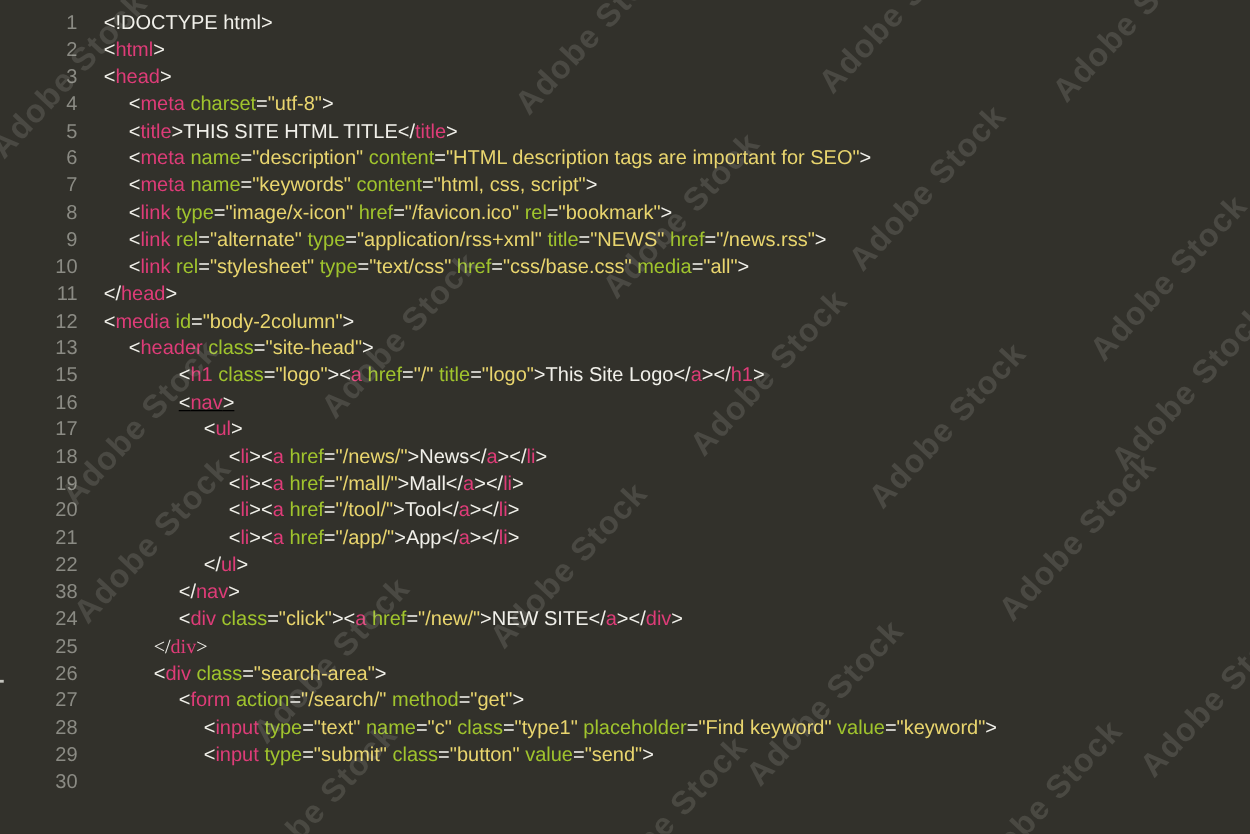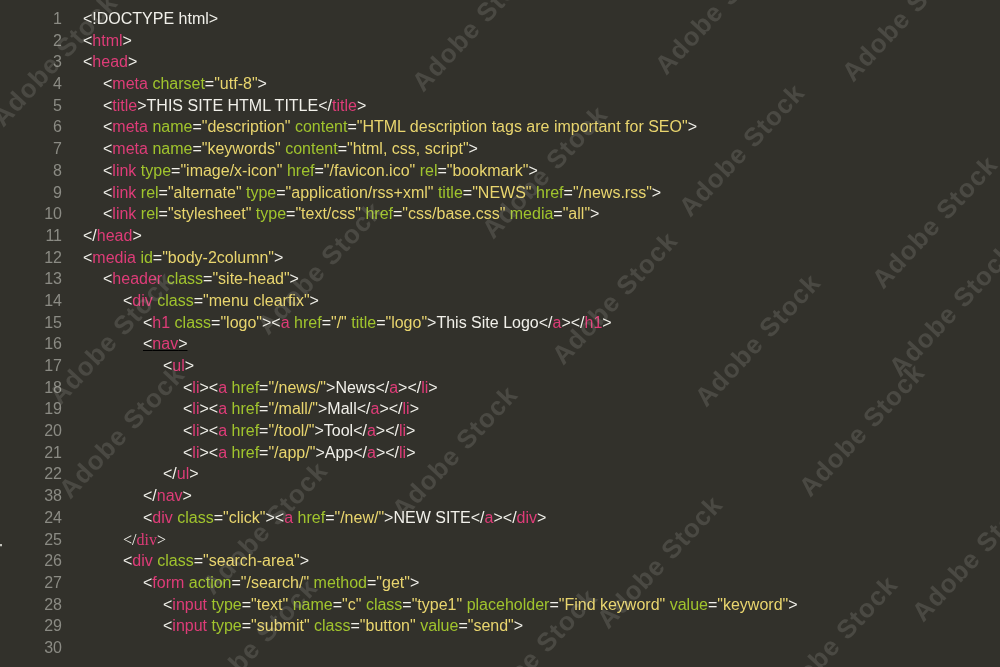--- a/index.html
+++ b/index.html
@@ -38,21 +38,20 @@
       <div class="line"><span class="num">4</span><span class="toks" style="padding-left: 41px;"><span class="tok-plain">&lt;</span><span class="tok-tag">meta</span><span class="tok-plain"> </span><span class="tok-attr">charset</span><span class="tok-plain">=</span><span class="tok-value">"utf-8"</span><span class="tok-plain">&gt;</span></span></div>
       <div class="line"><span class="num">5</span><span class="toks" style="padding-left: 41px;"><span class="tok-plain">&lt;</span><span class="tok-tag">title</span><span class="tok-plain">&gt;THIS SITE HTML TITLE&lt;/</span><span class="tok-tag">title</span><span class="tok-plain">&gt;</span></span></div>
       <div class="line"><span class="num">6</span><span class="toks" style="padding-left: 41px;"><span class="tok-plain">&lt;</span><span class="tok-tag">meta</span><span class="tok-plain"> </span><span class="tok-attr">name</span><span class="tok-plain">=</span><span class="tok-value">"description"</span><span class="tok-plain"> </span><span class="tok-attr">content</span><span class="tok-plain">=</span><span class="tok-value">"HTML description tags are important for SEO"</span><span class="tok-plain">&gt;</span></span></div>
       <div class="line"><span class="num">7</span><span class="toks" style="padding-left: 41px;"><span class="tok-plain">&lt;</span><span class="tok-tag">meta</span><span class="tok-plain"> </span><span class="tok-attr">name</span><span class="tok-plain">=</span><span class="tok-value">"keywords"</span><span class="tok-plain"> </span><span class="tok-attr">content</span><span class="tok-plain">=</span><span class="tok-value">"html, css, script"</span><span class="tok-plain">&gt;</span></span></div>
       <div class="line"><span class="num">8</span><span class="toks" style="padding-left: 41px;"><span class="tok-plain">&lt;</span><span class="tok-tag">link</span><span class="tok-plain"> </span><span class="tok-attr">type</span><span class="tok-plain">=</span><span class="tok-value">"image/x-icon"</span><span class="tok-plain"> </span><span class="tok-attr">href</span><span class="tok-plain">=</span><span class="tok-value">"/favicon.ico"</span><span class="tok-plain"> </span><span class="tok-attr">rel</span><span class="tok-plain">=</span><span class="tok-value">"bookmark"</span><span class="tok-plain">&gt;</span></span></div>
       <div class="line"><span class="num">9</span><span class="toks" style="padding-left: 41px;"><span class="tok-plain">&lt;</span><span class="tok-tag">link</span><span class="tok-plain"> </span><span class="tok-attr">rel</span><span class="tok-plain">=</span><span class="tok-value">"alternate"</span><span class="tok-plain"> </span><span class="tok-attr">type</span><span class="tok-plain">=</span><span class="tok-value">"application/rss+xml"</span><span class="tok-plain"> </span><span class="tok-attr">title</span><span class="tok-plain">=</span><span class="tok-value">"NEWS"</span><span class="tok-plain"> </span><span class="tok-attr">href</span><span class="tok-plain">=</span><span class="tok-value">"/news.rss"</span><span class="tok-plain">&gt;</span></span></div>
       <div class="line"><span class="num">10</span><span class="toks" style="padding-left: 41px;"><span class="tok-plain">&lt;</span><span class="tok-tag">link</span><span class="tok-plain"> </span><span class="tok-attr">rel</span><span class="tok-plain">=</span><span class="tok-value">"stylesheet"</span><span class="tok-plain"> </span><span class="tok-attr">type</span><span class="tok-plain">=</span><span class="tok-value">"text/css"</span><span class="tok-plain"> </span><span class="tok-attr">href</span><span class="tok-plain">=</span><span class="tok-value">"css/base.css"</span><span class="tok-plain"> </span><span class="tok-attr">media</span><span class="tok-plain">=</span><span class="tok-value">"all"</span><span class="tok-plain">&gt;</span></span></div>
       <div class="line"><span class="num">11</span><span class="toks" style="padding-left: 21px;"><span class="tok-plain">&lt;/</span><span class="tok-tag">head</span><span class="tok-plain">&gt;</span></span></div>
       <div class="line"><span class="num">12</span><span class="toks" style="padding-left: 21px;"><span class="tok-plain">&lt;</span><span class="tok-tag">media</span><span class="tok-plain"> </span><span class="tok-attr">id</span><span class="tok-plain">=</span><span class="tok-value">"body-2column"</span><span class="tok-plain">&gt;</span></span></div>
       <div class="line"><span class="num">13</span><span class="toks" style="padding-left: 41px;"><span class="tok-plain">&lt;</span><span class="tok-tag">header</span><span class="tok-plain"> </span><span class="tok-attr">class</span><span class="tok-plain">=</span><span class="tok-value">"site-head"</span><span class="tok-plain">&gt;</span></span></div>
-      <div class="line"><span class="num">14</span><span class="toks" style="padding-left: 61px;"><span class="tok-plain">&lt;</span><span class="tok-tag">div</span><span class="tok-plain"> </span><span class="tok-attr">class</span><span class="tok-plain">=</span><span class="tok-value">"menu clearfix"</span><span class="tok-plain">&gt;</span></span></div>
       <div class="line"><span class="num">15</span><span class="toks" style="padding-left: 81px;"><span class="tok-plain">&lt;</span><span class="tok-tag">h1</span><span class="tok-plain"> </span><span class="tok-attr">class</span><span class="tok-plain">=</span><span class="tok-value">"logo"</span><span class="tok-plain">&gt;&lt;</span><span class="tok-tag">a</span><span class="tok-plain"> </span><span class="tok-attr">href</span><span class="tok-plain">=</span><span class="tok-value">"/"</span><span class="tok-plain"> </span><span class="tok-attr">title</span><span class="tok-plain">=</span><span class="tok-value">"logo"</span><span class="tok-plain">&gt;This Site Logo&lt;/</span><span class="tok-tag">a</span><span class="tok-plain">&gt;&lt;/</span><span class="tok-tag">h1</span><span class="tok-plain">&gt;</span></span></div>
       <div class="line"><span class="num">16</span><span class="toks" style="padding-left: 81px; text-decoration: underline;"><span class="tok-plain">&lt;</span><span class="tok-tag">nav</span><span class="tok-plain">&gt;</span></span></div>
       <div class="line"><span class="num">17</span><span class="toks" style="padding-left: 101px; text-align: center;"><span class="tok-plain">&lt;</span><span class="tok-tag">ul</span><span class="tok-plain">&gt;</span></span></div>
       <div class="line"><span class="num">18</span><span class="toks" style="padding-left: 121px;"><span class="tok-plain">&lt;</span><span class="tok-tag">li</span><span class="tok-plain">&gt;&lt;</span><span class="tok-tag">a</span><span class="tok-plain"> </span><span class="tok-attr">href</span><span class="tok-plain">=</span><span class="tok-value">"/news/"</span><span class="tok-plain">&gt;News&lt;/</span><span class="tok-tag">a</span><span class="tok-plain">&gt;&lt;/</span><span class="tok-tag">li</span><span class="tok-plain">&gt;</span></span></div>
       <div class="line"><span class="num">19</span><span class="toks" style="padding-left: 121px;"><span class="tok-plain">&lt;</span><span class="tok-tag">li</span><span class="tok-plain">&gt;&lt;</span><span class="tok-tag">a</span><span class="tok-plain"> </span><span class="tok-attr">href</span><span class="tok-plain">=</span><span class="tok-value">"/mall/"</span><span class="tok-plain">&gt;Mall&lt;/</span><span class="tok-tag">a</span><span class="tok-plain">&gt;&lt;/</span><span class="tok-tag">li</span><span class="tok-plain">&gt;</span></span></div>
       <div class="line"><span class="num">20</span><span class="toks" style="padding-left: 121px;"><span class="tok-plain">&lt;</span><span class="tok-tag">li</span><span class="tok-plain">&gt;&lt;</span><span class="tok-tag">a</span><span class="tok-plain"> </span><span class="tok-attr">href</span><span class="tok-plain">=</span><span class="tok-value">"/tool/"</span><span class="tok-plain">&gt;Tool&lt;/</span><span class="tok-tag">a</span><span class="tok-plain">&gt;&lt;/</span><span class="tok-tag">li</span><span class="tok-plain">&gt;</span></span></div>
       <div class="line"><span class="num">21</span><span class="toks" style="padding-left: 121px;"><span class="tok-plain">&lt;</span><span class="tok-tag">li</span><span class="tok-plain">&gt;&lt;</span><span class="tok-tag">a</span><span class="tok-plain"> </span><span class="tok-attr">href</span><span class="tok-plain">=</span><span class="tok-value">"/app/"</span><span class="tok-plain">&gt;App&lt;/</span><span class="tok-tag">a</span><span class="tok-plain">&gt;&lt;/</span><span class="tok-tag">li</span><span class="tok-plain">&gt;</span></span></div>
       <div class="line"><span class="num">22</span><span class="toks" style="padding-left: 101px;"><span class="tok-plain">&lt;/</span><span class="tok-tag">ul</span><span class="tok-plain">&gt;</span></span></div>
       <div class="line"><span class="num">38</span><span class="toks" style="padding-left: 81px;"><span class="tok-plain">&lt;/</span><span class="tok-tag">nav</span><span class="tok-plain">&gt;</span></span></div>
       <div class="line"><span class="num">24</span><span class="toks" style="padding-left: 81px;"><span class="tok-plain">&lt;</span><span class="tok-tag">div</span><span class="tok-plain"> </span><span class="tok-attr">class</span><span class="tok-plain">=</span><span class="tok-value">"click"</span><span class="tok-plain">&gt;&lt;</span><span class="tok-tag">a</span><span class="tok-plain"> </span><span class="tok-attr">href</span><span class="tok-plain">=</span><span class="tok-value">"/new/"</span><span class="tok-plain">&gt;NEW SITE&lt;/</span><span class="tok-tag">a</span><span class="tok-plain">&gt;&lt;/</span><span class="tok-tag">div</span><span class="tok-plain">&gt;</span></span></div>

